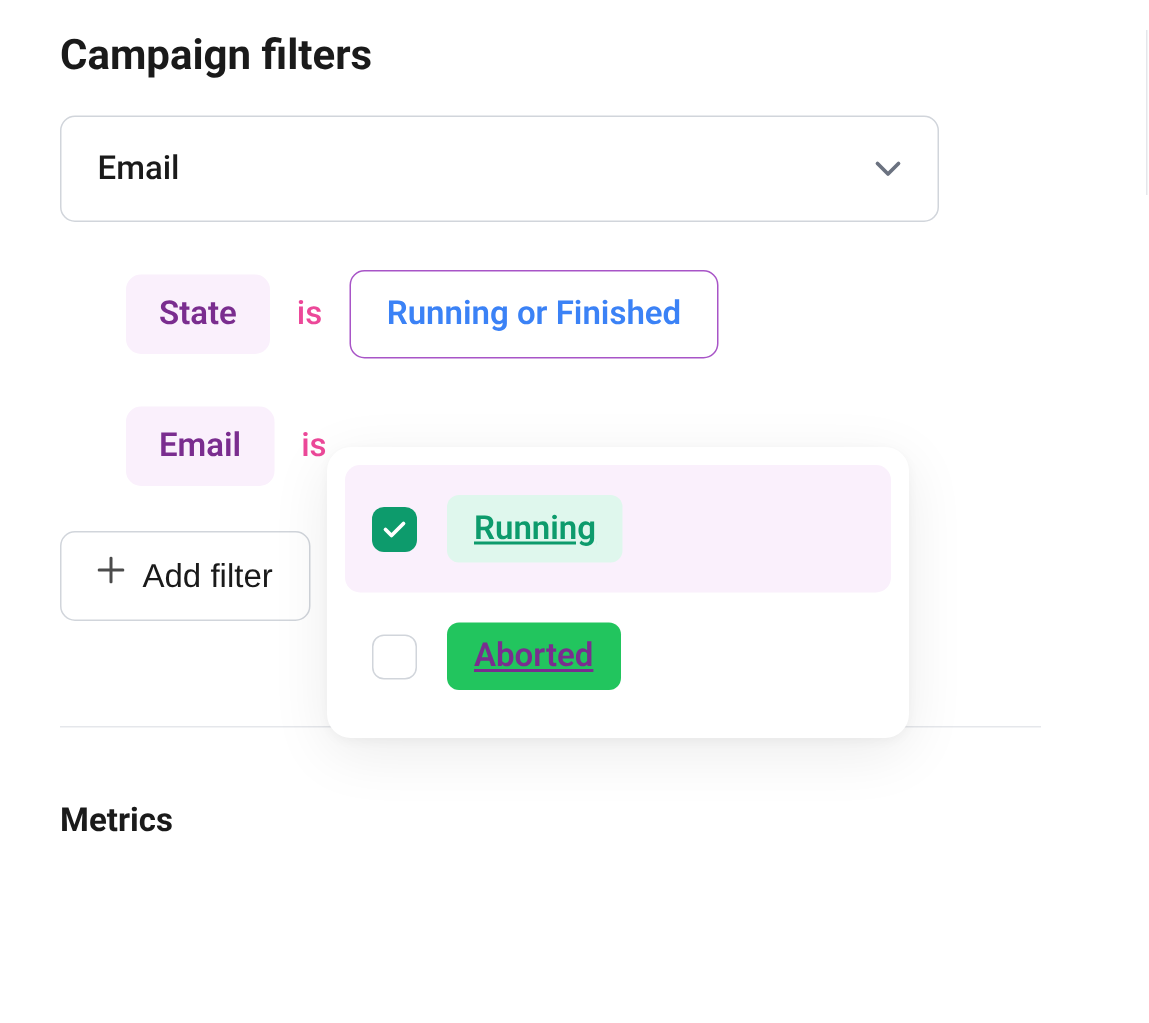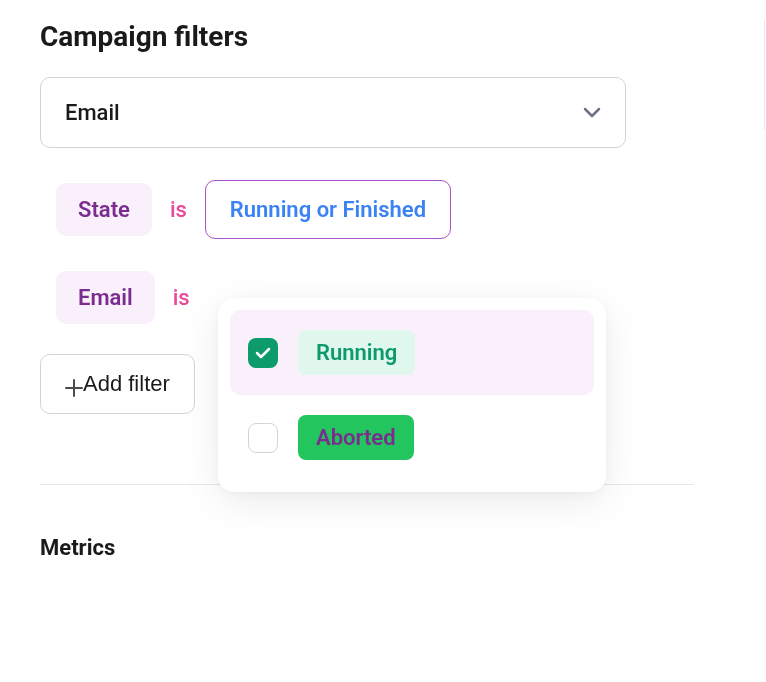--- a/index.html
+++ b/index.html
@@ -48,20 +48,21 @@
       gap: 18px;
       margin-top: 32px;
     }
     .filter-tag {
       background: #faf0fc;
       color: #7a2d8f;
       font-weight: 600;
       font-size: 22px;
       padding: 14px 22px;
       border-radius: 10px;
+      margin-left: 28px;
     }
     .operator {
       font-size: 22px;
       font-weight: 500;
       color: #ec4899;
     }
     .value-chip {
       border: 1.5px solid #a855c7;
       color: #3b82f6;
       font-weight: 600;
@@ -72,21 +73,22 @@
     }
     .row-state {
       margin-left: 16px;
     }
     .row-type {
       margin-left: 16px;
     }
     .add-filter-button {
       margin-top: 30px;
       display: inline-flex;
-      align-items: flex-end;
+      align-items: flex-start;
+      gap: 12px;
       border: 1px solid #d1d5db;
       border-radius: 10px;
       padding: 16px 24px;
       font-size: 22px;
       font-weight: 500;
       color: #1a1a1a;
       background: #ffffff;
       cursor: pointer;
     }
     .plus-icon {
@@ -152,20 +154,21 @@
     }
     .check-mark {
       width: 16px;
       height: 12px;
     }
     .option-label {
       padding: 10px 18px;
       border-radius: 8px;
       font-size: 22px;
       font-weight: 600;
+      text-decoration: underline;
     }
     .option-running {
       background: #dff7ed;
       color: #0d9b6c;
     }
     .option-aborted {
       background: #22c55e;
       color: #7a2d8f;
     }
     .option-finished {

